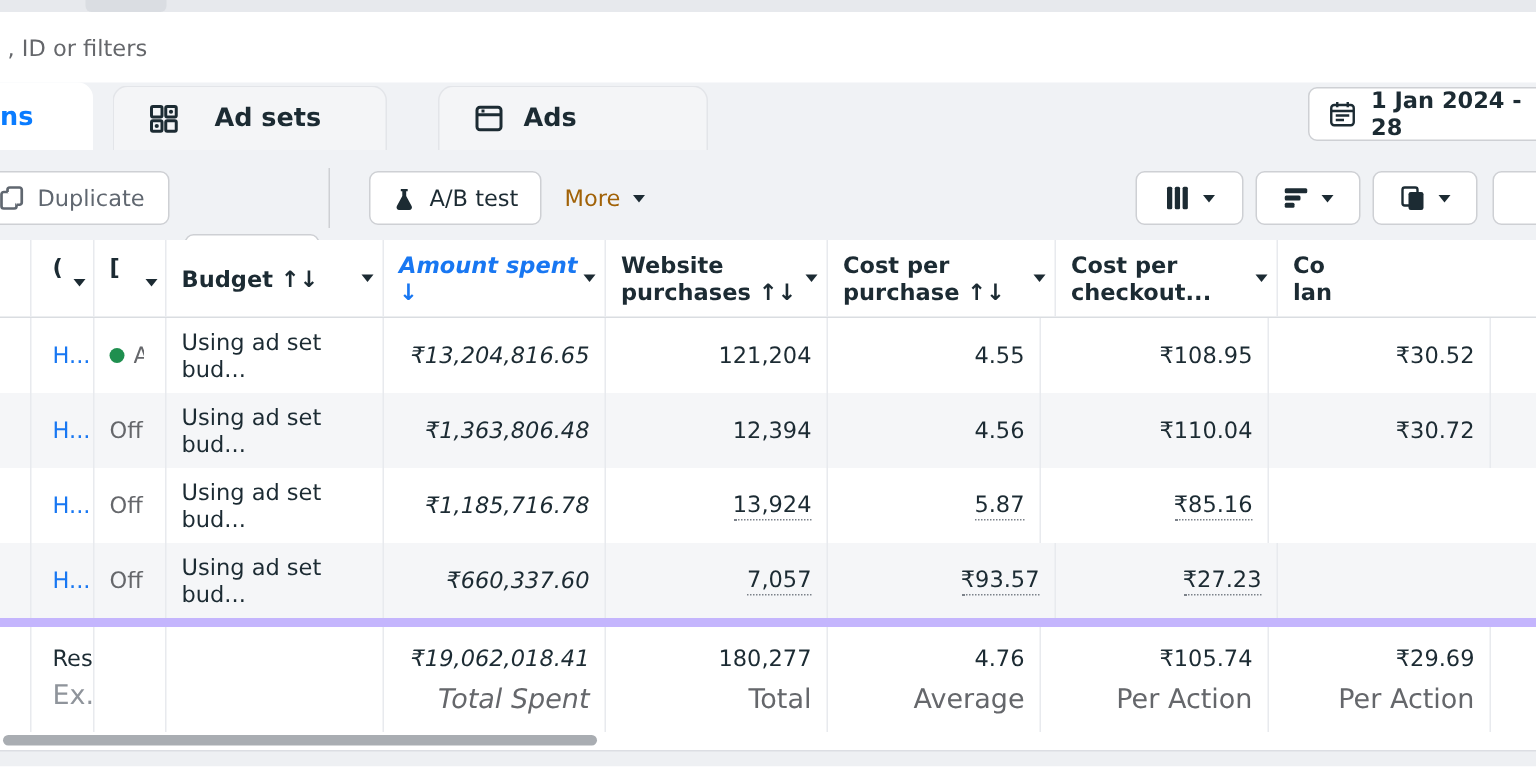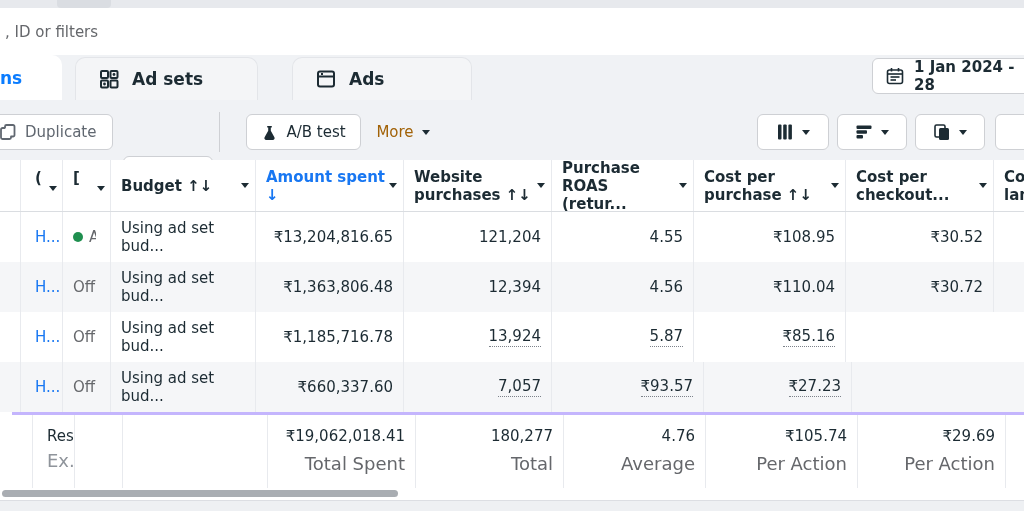--- a/index.html
+++ b/index.html
@@ -16,21 +16,21 @@
   
   #searchbar { top:8px; height:47px; background:#fff; display:flex; align-items:center; }
   #searchbar input { border:none; outline:none; width:100%; font:15px "DejaVu Sans","Liberation Sans",sans-serif; color:#1c2b33; padding:0 16px 0 5px; background:transparent; }
   #searchbar input::placeholder { color:#65676b; opacity:1; }
   
   #tabsrow { top:55px; height:45px; background:#f0f2f5; }
   .tab { position:absolute; top:2px; height:43px; border-radius:10px 10px 0 0; display:flex; align-items:center;
          font-weight:700; font-size:17px; color:#1c2b33; cursor:pointer; }
   .tab.inactive { background:#f4f5f7; border:1px solid #e3e5e9; border-bottom:none; padding-left:22px; }
   #tab-campaigns { left:-40px; width:102px; top:0; height:45px; background:#fff; color:#0a7cff; padding-left:40px; border-radius:10px 10px 0 0; }
-  #tab-adsets { left:75px; width:183px; }
+  #tab-adsets { left:75px; width:183px;gap:11px; }
   #tab-ads { left:292px; width:180px; }
   .tab .ticon { margin-right:12px; display:inline-flex; }
   #datebtn { position:absolute; left:872px; top:3px; width:168px; height:36px; background:#fff; border:1px solid #ced0d4;
              border-radius:6px; display:flex; align-items:center; padding-left:12px; font-weight:600; font-size:15px; cursor:pointer; }
   #datebtn .ticon { margin-right:9px; display:inline-flex; }
   
   #toolbar { top:100px; height:60px; background:#f0f2f5; }
   .btn { position:absolute; top:14px; height:36px; background:#fff; border:1px solid #ced0d4; border-radius:6px;
          display:flex; align-items:center; justify-content:center; font-size:15px; cursor:pointer; }
   #btn-duplicate { left:-16px; width:129px; color:#606770; padding-left:14px; justify-content:flex-start; }
@@ -42,37 +42,37 @@
   .icon-btn { position:absolute; top:14px; height:36px; background:#fff; border:1px solid #ced0d4; border-radius:6px;
               display:flex; align-items:center; justify-content:center; gap:8px; cursor:pointer; }
   #btn-columns { left:757px; width:72px; } #btn-breakdown { left:837px; width:70px; }
   #btn-reports { left:915px; width:70px; } #btn-export { left:995px; width:72px; }
   .caret { width:0; height:0; border-left:4px solid transparent; border-right:4px solid transparent; border-top:5px solid #1c2b33; display:inline-block; }
   
   #table { top:160px; height:328px; background:#fff; }
   .t-row { display:flex; height:50px; }
   .cell { border-right:1px solid #e8eaee; height:100%; display:flex; align-items:center; padding:0 10px; overflow:hidden; }
   .c0{flex:0 0 20px;} .c1{flex:0 0 42px; padding-left:14px;} .c2{flex:0 0 48px;}
-  .c3{flex:0 0 145px;} .c4{flex:0 0 148px;} .c5{flex:0 0 148px;} .c6{flex:0 0 142px;}
+  .c3{flex:0 0 145px;} .c4{flex:0 0 148px;font-style:italic;} .c5{flex:0 0 148px;} .c6{flex:0 0 142px;}
   .c7{flex:0 0 152px;} .c8{flex:0 0 148px;} .c9{flex:1 1 auto; border-right:none;}
   .num { justify-content:flex-end; text-align:right; }
   #thead { height:52px; border-bottom:1px solid #dadde1; }
   .th { position:relative; font-weight:700; font-size:15px; line-height:18px; align-items:center; display:flex; }
   .th .caret { position:absolute; right:6px; top:23px; }
   .th-mini { display:block; padding-top:9px; }
   .th-mini .caret { top:26px; right:5px; }
   .th .lines { padding-right:8px; }
   .th.accent { color:#1877f2; }
   .t-row.alt { background:#f5f6f8; }
   .link { color:#1877f2; text-decoration:none; cursor:pointer; }
   .off-text { color:#65676b; }
   .dot { width:10px; height:10px; border-radius:50%; background:#1f8f4f; margin-right:6px; flex:0 0 auto; }
   .clipA { display:inline-block; width:7px; overflow:hidden; white-space:nowrap; color:#65676b; }
   .est { border-bottom:1px dotted #7c828a; padding-bottom:1px; }
-  #totals { height:76px; border-top:3px solid #c4b5fd; background:#fff;margin-left:12px; }
+  #totals { height:76px; border-top:6px solid #c4b5fd; background:#fff; }
   #totals .cell { align-items:flex-start; padding-top:12px; }
   .tstack { display:flex; flex-direction:column; }
   .tstack.right { align-items:flex-end; width:100%; }
   .tv { font-size:15px; color:#1c2b33; }
   .tl { font-size:18px; color:#65676b; margin-top:8px; }
   .tl.sub { color:#8f949b; margin-top:5px; }
   
   #hscroll { top:488px; height:12px; background:#fff; }
   #hscroll .thumb { position:absolute; left:2px; top:2px; width:396px; height:7px; border-radius:4px; background:#a9adb2; cursor:grab; }
   #bottomstrip { top:500px; height:11px; background:#eef0f3; border-top:1px solid #dcdee3; }
@@ -227,27 +227,20 @@
         </div>
       <span class="caret"></span>
     </div>
     <div class="cell c5 th">
       <div class="lines">
           <div>Website</div>
           <div>purchases ↑↓</div>
         </div>
       <span class="caret"></span>
     </div>
-    <div class="cell c6 th">
-      <div class="lines">
-          <div>Purchase</div>
-          <div>ROAS (retur...</div>
-        </div>
-      <span class="caret"></span>
-    </div>
     <div class="cell c7 th">
       <div class="lines">
           <div>Cost per</div>
           <div>purchase ↑↓</div>
         </div>
       <span class="caret"></span>
     </div>
     <div class="cell c8 th">
       <div class="lines">
           <div>Cost per</div>

